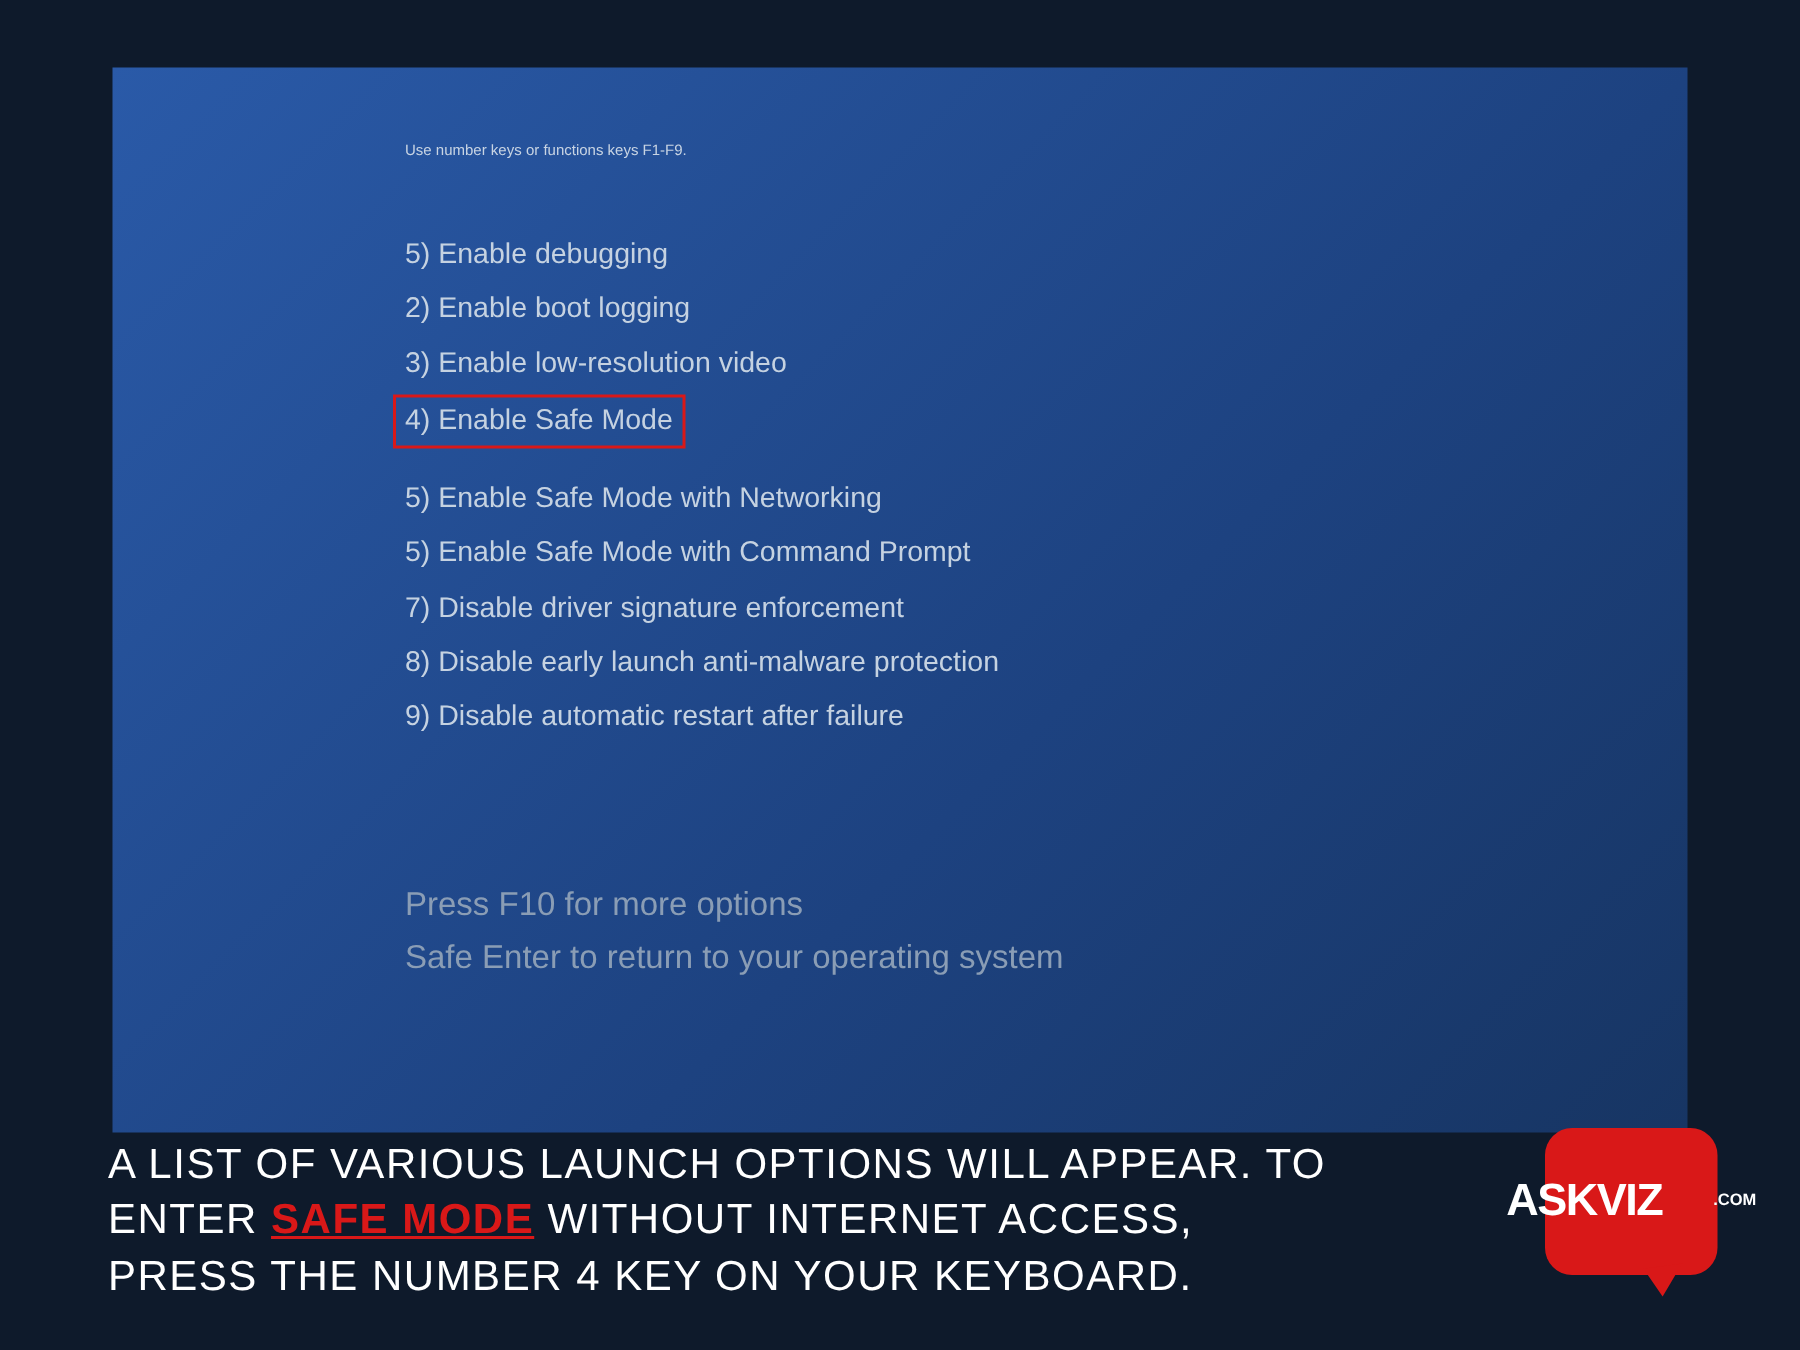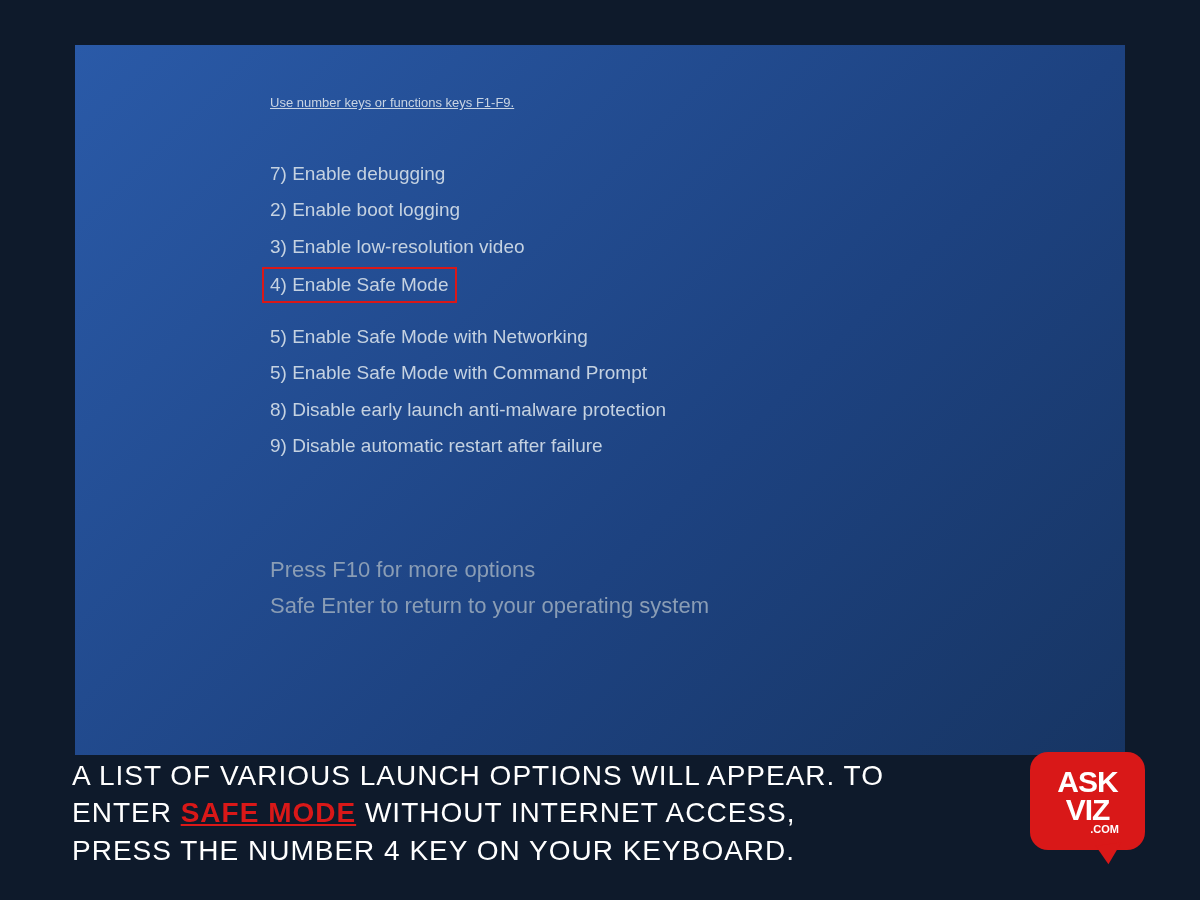--- a/index.html
+++ b/index.html
@@ -32,25 +32,24 @@
       margin-bottom: 28px;
       letter-spacing: 0.5px;
     }
     .subtitle {
       font-size: 19px;
       font-weight: 300;
       color: #e8eef5;
       margin-bottom: 18px;
     }
     .hint {
-      font-size: 13px;
+      font-size: 10px;
       font-weight: 300;
       color: #c8d4e3;
       margin-bottom: 48px;
-      text-decoration: underline;
     }
     .options-list {
       list-style: none;
     }
     .option-item {
       font-size: 19px;
       font-weight: 300;
       color: #c5d2e1;
       line-height: 1.7;
       margin-bottom: 4px;
@@ -95,21 +94,21 @@
       right: 40px;
       width: 130px;
       height: 120px;
     }
     .logo-bubble {
       width: 115px;
       height: 98px;
       background: #d91818;
       border-radius: 18px;
       display: flex;
-      flex-direction: column;
+      flex-direction: row;
       align-items: center;
       justify-content: center;
       position: relative;
     }
     .logo-bubble::after {
       content: "";
       position: absolute;
       bottom: -14px;
       right: 22px;
       width: 0;
@@ -135,26 +134,27 @@
       margin-top: -2px;
       margin-left: 34px;
     }
   </style>
 </head>
 <body>
 
 <div class="startup-screen">
   <p class="hint">Use number keys or functions keys F1-F9.</p>
   <ul class="options-list">
-    <li class="option-item">7) Enable debugging</li>
+    <li class="option-item">5) Enable debugging</li>
     <li class="option-item">2) Enable boot logging</li>
     <li class="option-item">3) Enable low-resolution video</li>
     <li class="option-item highlighted">4) Enable Safe Mode</li>
     <li class="option-item">5) Enable Safe Mode with Networking</li>
     <li class="option-item">5) Enable Safe Mode with Command Prompt</li>
+    <li class="option-item">7) Disable driver signature enforcement</li>
     <li class="option-item">8) Disable early launch anti-malware protection</li>
     <li class="option-item">9) Disable automatic restart after failure</li>
   </ul>
   <div class="footer-hints">
     <p class="footer-hint">Press F10 for more options</p>
     <p class="footer-hint">Safe Enter to return to your operating system</p>
   </div>
 </div>
 
 <div class="caption">

